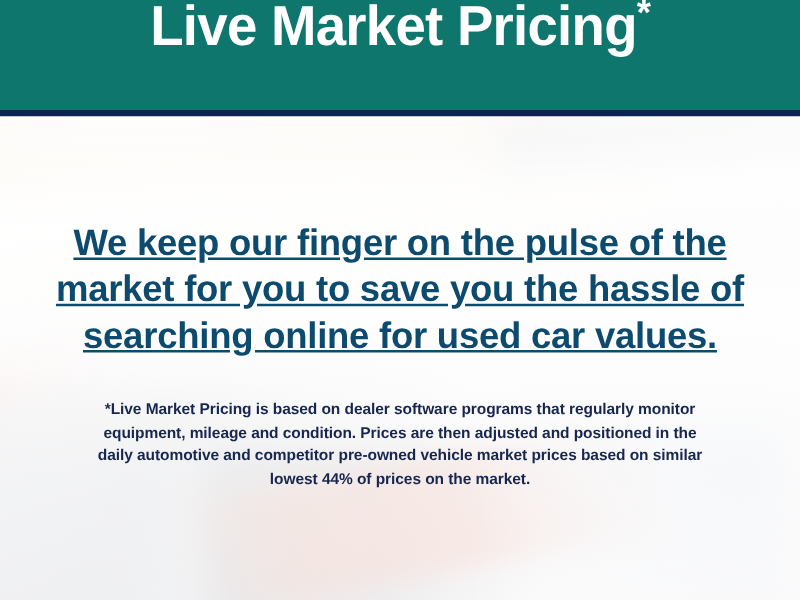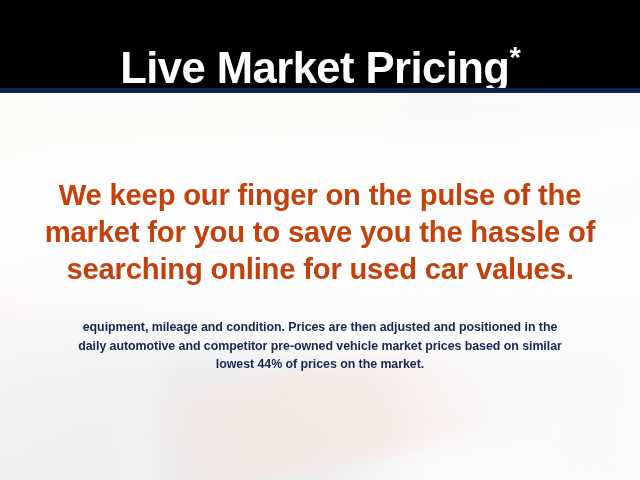--- a/index.html
+++ b/index.html
@@ -153,24 +153,24 @@
     background: linear-gradient(180deg, rgba(255,255,255,0.62) 0%, rgba(255,255,255,0.30) 60%, rgba(255,255,255,0) 100%);
   }
 
   
   .banner {
     position: absolute;
     left: 0;
     top: 0;
     width: 640px;
     height: 92px;
-    background: #000000;
+    background: #0f766e;
     z-index: 5;
     display: flex;
-    align-items: flex-end;
+    align-items: flex-start;
     justify-content: center;
     box-sizing: border-box;
   }
   .banner-edge {
     position: absolute;
     left: 0;
     top: 88px;
     width: 640px;
     height: 5px;
     background: #0b2352;
@@ -197,28 +197,29 @@
   }
 
   
   .headline {
     position: absolute;
     left: 0;
     right: 0;
     top: 176px;
     z-index: 10;
     text-align: center;
-    color: #c2410c;
+    color: #0c4a6e;
     font-family: "Liberation Sans", sans-serif;
     font-size: 29.5px;
     font-weight: bold;
     line-height: 37px;
     letter-spacing: -0.2px;
     padding: 0 18px;
     box-sizing: border-box;
+    text-decoration: underline;
   }
   .headline .hl-line {
     display: block;
     white-space: nowrap;
     transform: scaleX(0.99);
   }
 
   
   .fineprint {
     position: absolute;
@@ -265,18 +266,19 @@
   </div>
   <div class="banner-edge"></div>
 
   <div class="headline">
     <span class="hl-line">We keep our finger on the pulse of the</span>
     <span class="hl-line">market for you to save you the hassle of</span>
     <span class="hl-line">searching online for used car values.</span>
   </div>
 
   <div class="fineprint">
+    <span class="fp-line">*Live Market Pricing is based on dealer software programs that regularly monitor</span>
     <span class="fp-line">equipment, mileage and condition. Prices are then adjusted and positioned in the</span>
     <span class="fp-line">daily automotive and competitor pre-owned vehicle market prices based on similar</span>
     <span class="fp-line">lowest 44% of prices on the market.</span>
   </div>
 
 </div>
 
 </body></html>

